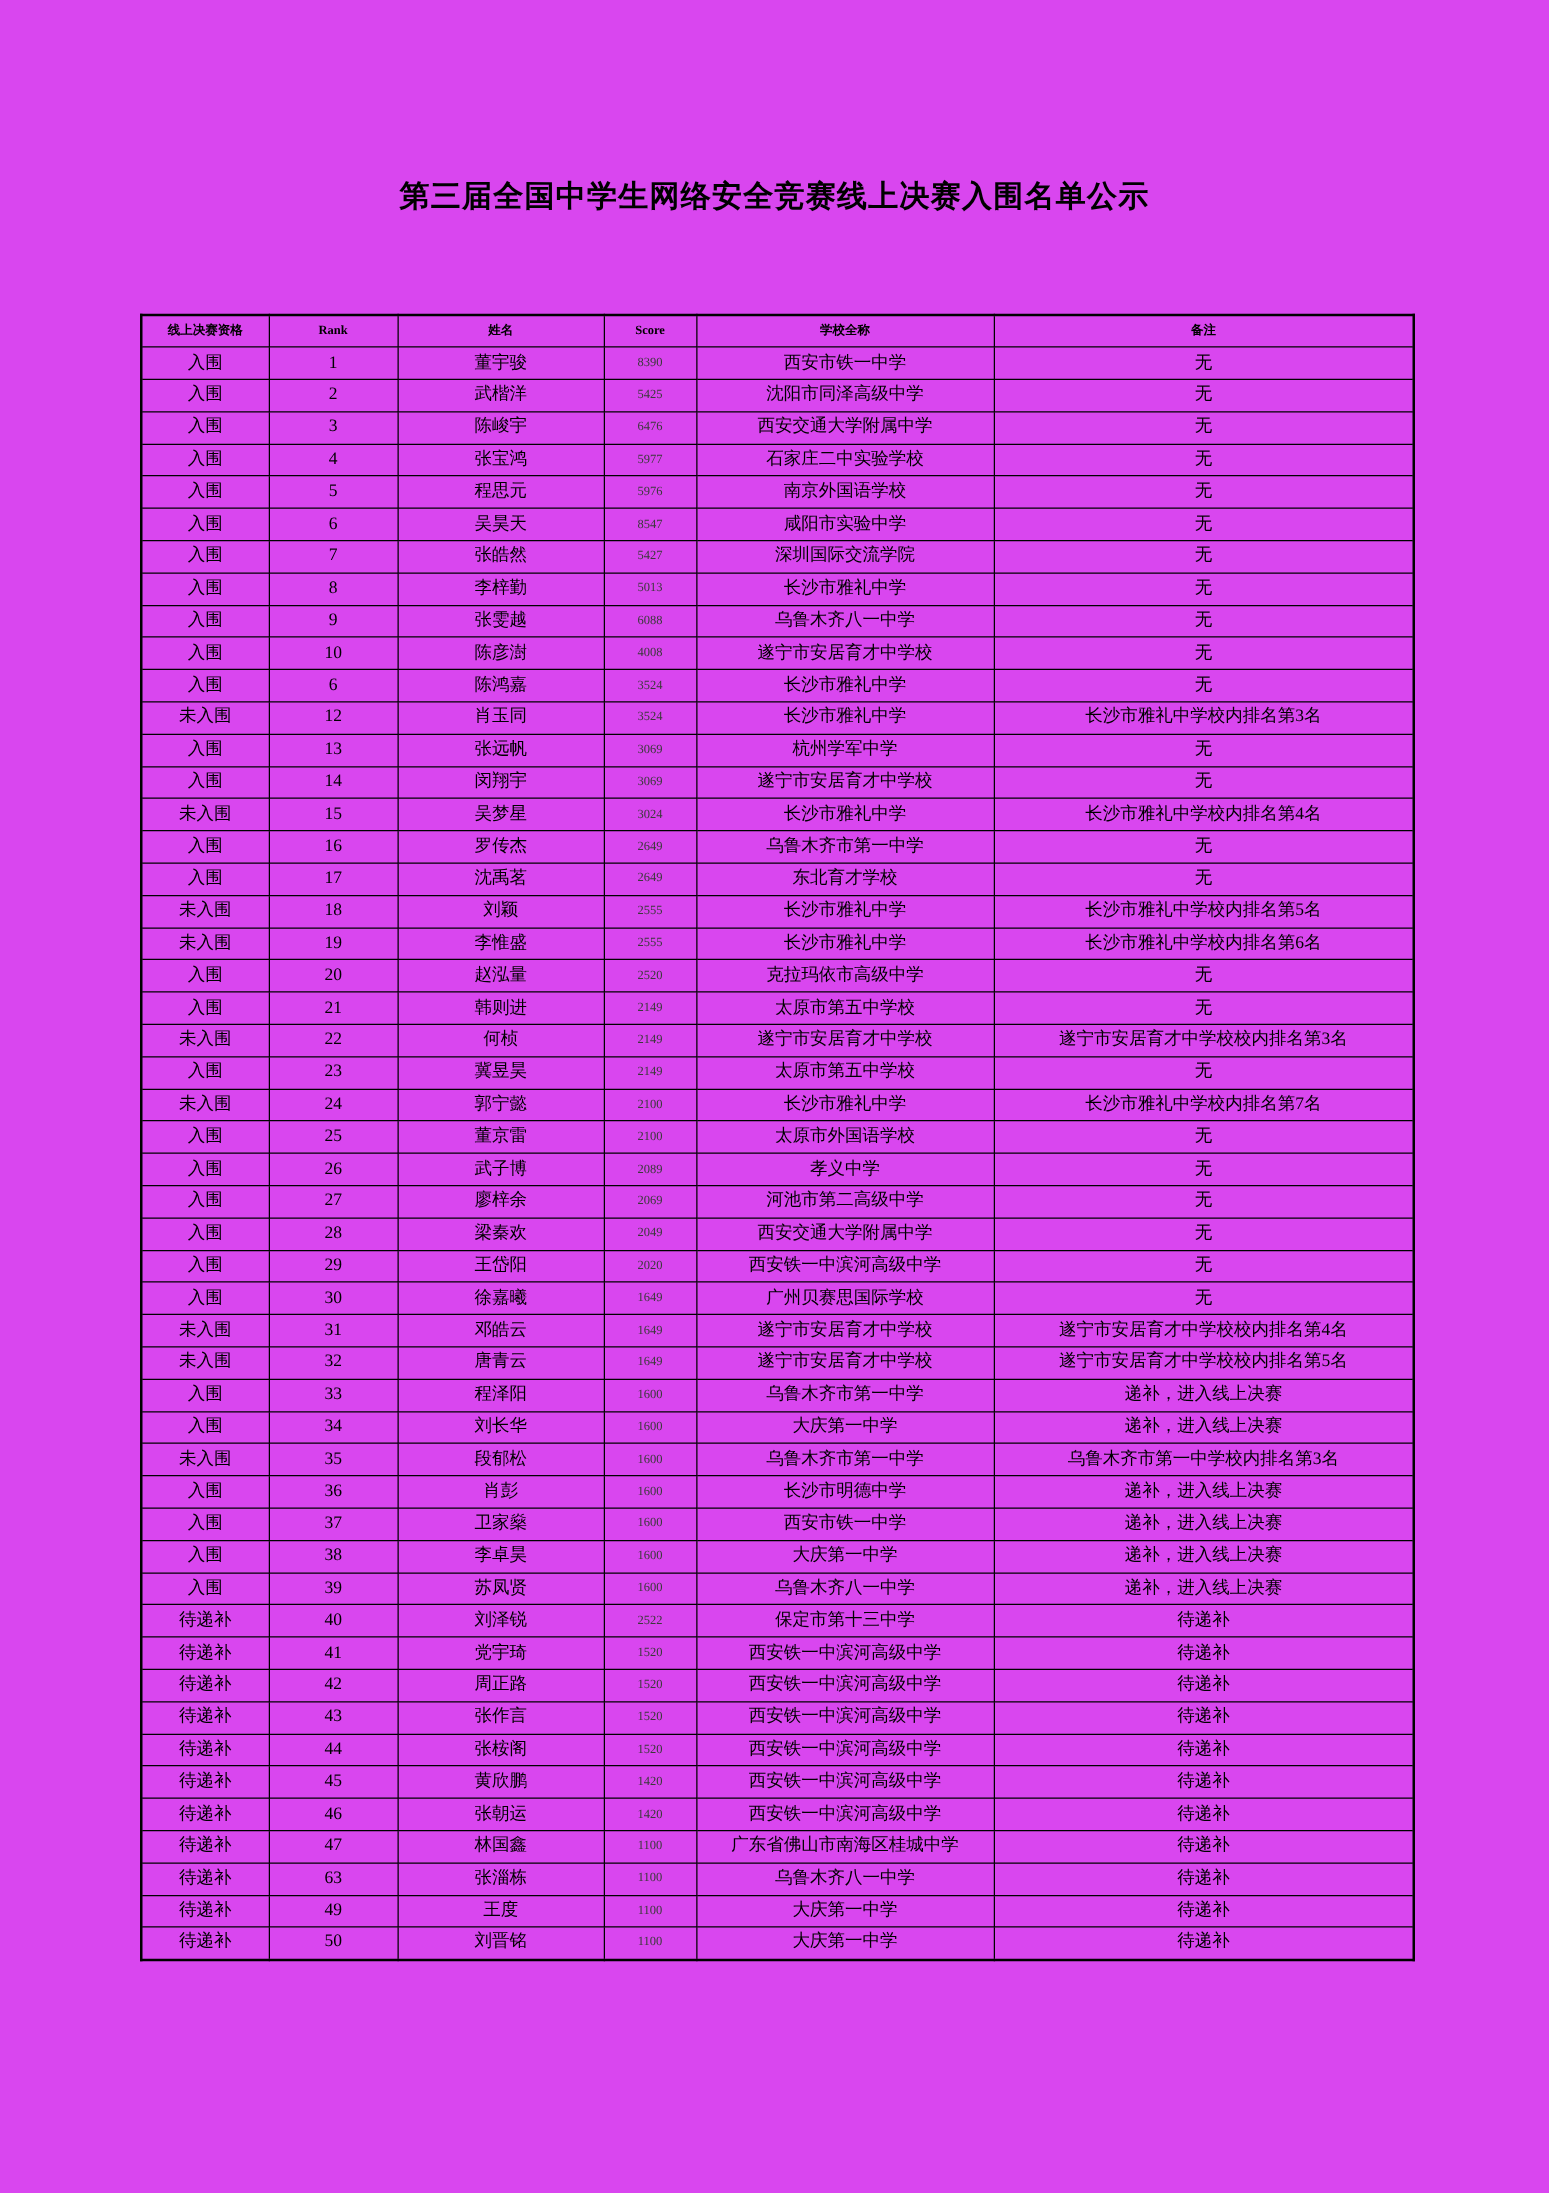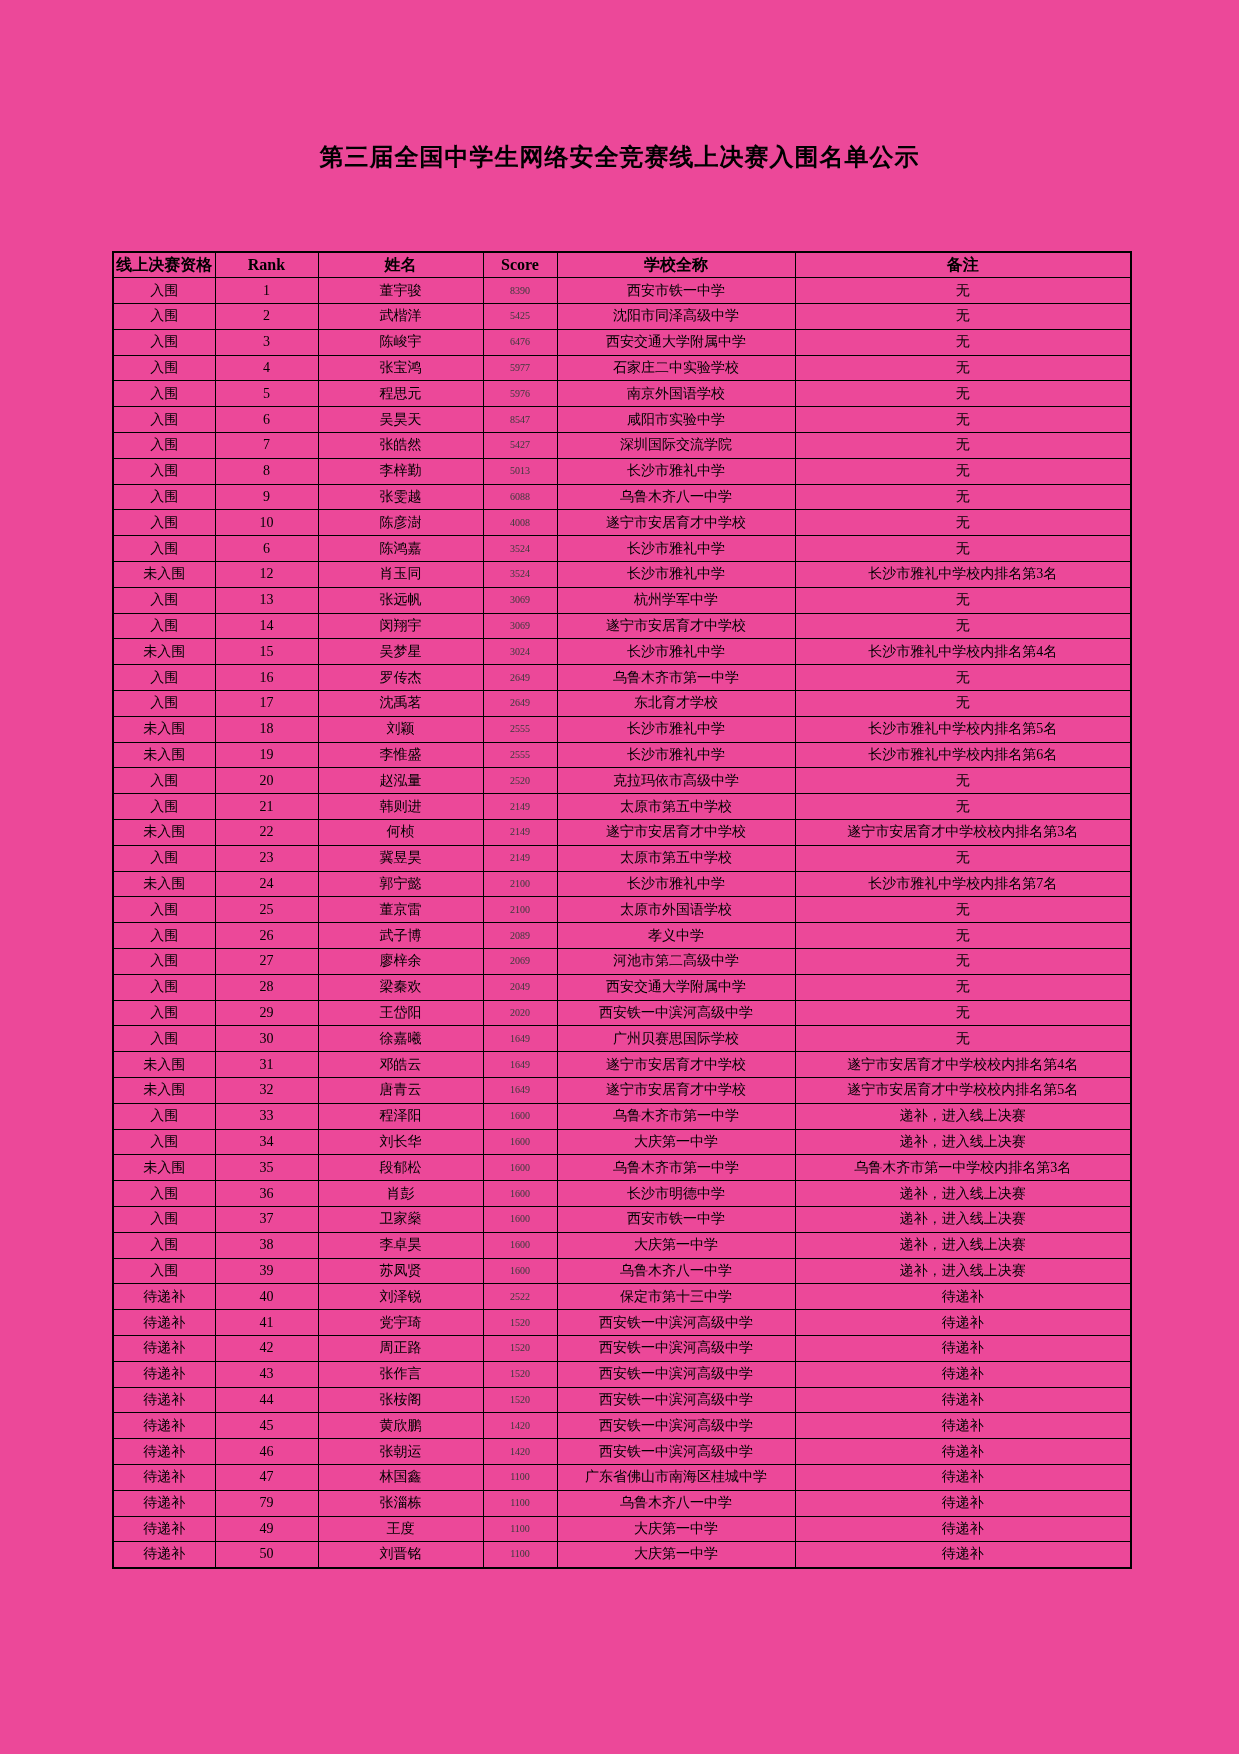--- a/index.html
+++ b/index.html
@@ -9,21 +9,21 @@
     height: 1754px;
     position: relative;
     font-family: "Liberation Serif", "DejaVu Serif", serif;
     color: #000;
   }
   .page {
     position: absolute;
     left: 0; top: 0;
     width: 1239px;
     height: 1754px;
-    background: #ec4899;
+    background: #d946ef;
     overflow: hidden;
   }
   .doc-title {
     position: absolute;
     top: 141px;
     left: 0;
     width: 1239px;
     text-align: center;
     font-size: 24px;
     font-weight: bold;
@@ -45,21 +45,21 @@
     vertical-align: middle;
     height: 25.8px;
     padding: 0 2px;
     font-size: 14px;
     line-height: 1;
     overflow: hidden;
     white-space: nowrap;
   }
   table.results th {
     font-weight: bold;
-    font-size: 16px;
+    font-size: 10px;
     margin-top: 31px;
   }
   table.results td.score {
     font-size: 10px;
     color: #3a3a3a;
     font-family: "Liberation Serif", "DejaVu Serif", serif;
   }
   col.c-qual   { width: 102px; }
   col.c-rank   { width: 103px; }
   col.c-name   { width: 165px; }
@@ -465,21 +465,21 @@
         <tr>
           <td>待递补</td>
           <td>47</td>
           <td>林国鑫</td>
           <td class="score">1100</td>
           <td>广东省佛山市南海区桂城中学</td>
           <td>待递补</td>
         </tr>
         <tr>
           <td>待递补</td>
-          <td>79</td>
+          <td>63</td>
           <td>张淄栋</td>
           <td class="score">1100</td>
           <td>乌鲁木齐八一中学</td>
           <td>待递补</td>
         </tr>
         <tr>
           <td>待递补</td>
           <td>49</td>
           <td>王度</td>
           <td class="score">1100</td>

